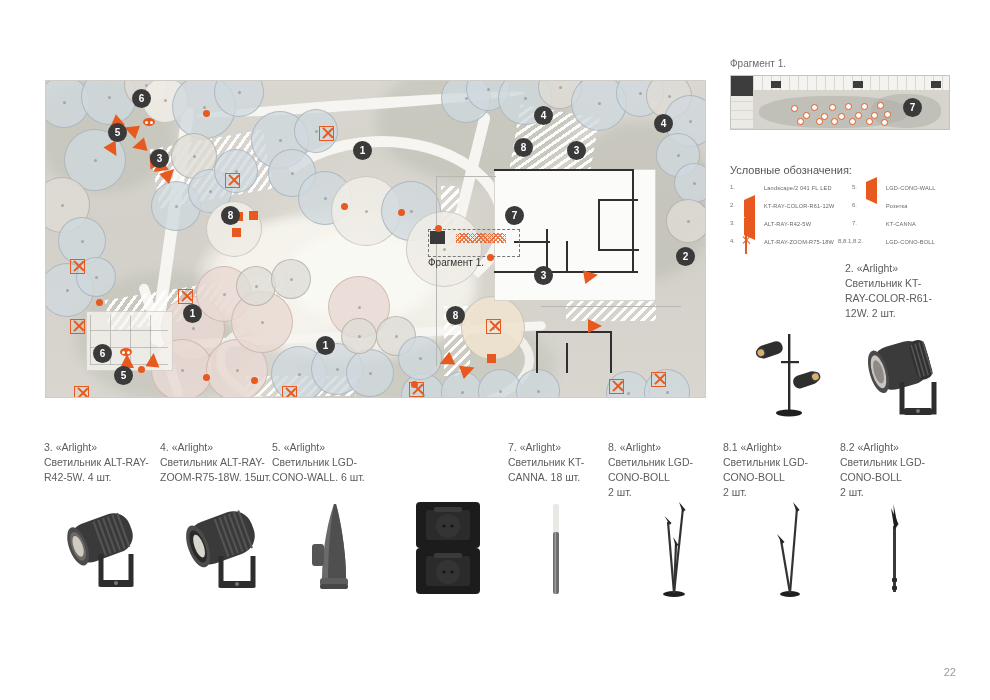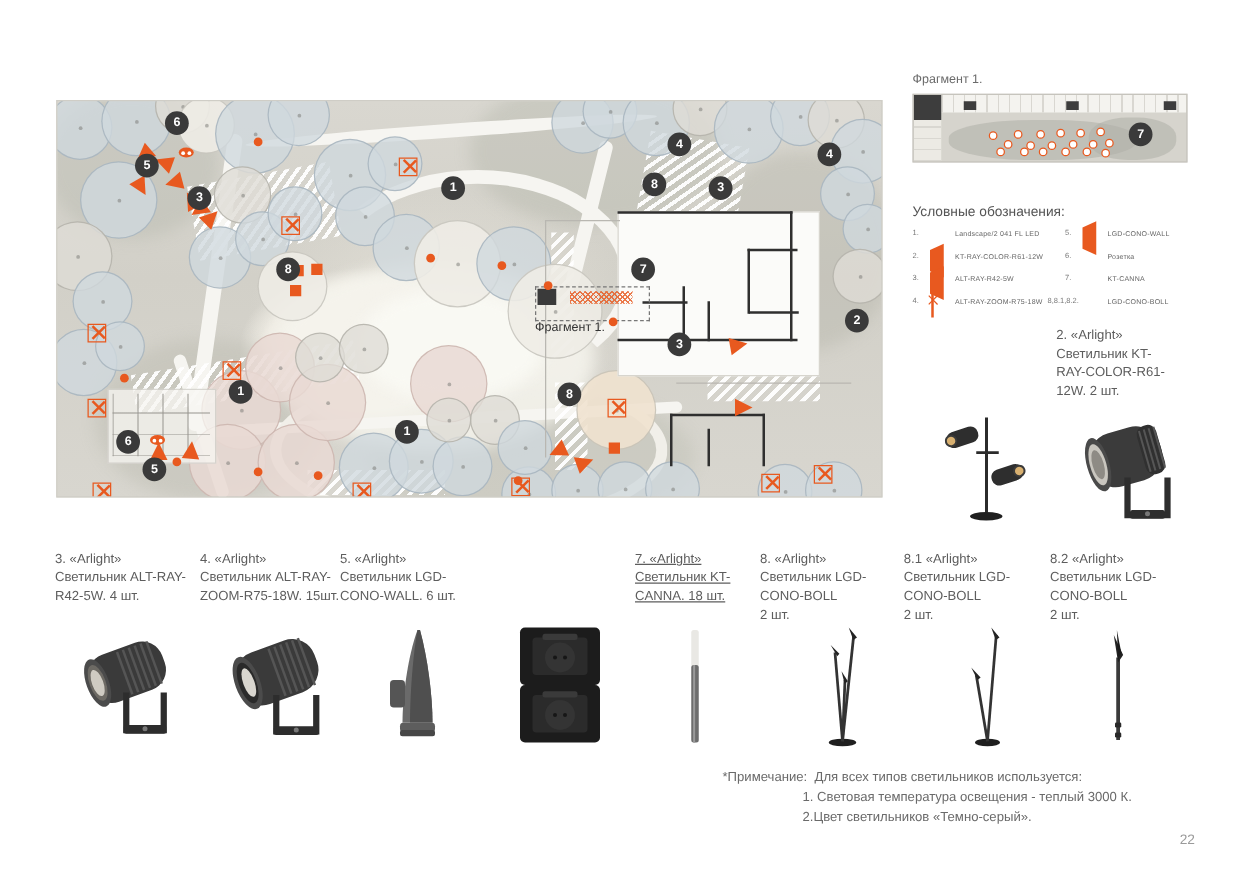--- a/index.html
+++ b/index.html
@@ -429,21 +429,21 @@
   <div class="card-txt" style="left:160px;top:440px;width:120px;">
     <div>4. «Arlight»</div>
     <div>Светильник ALT-RAY-</div>
     <div>ZOOM-R75-18W. 15шт.</div>
   </div>
   <div class="card-txt" style="left:272px;top:440px;width:110px;">
     <div>5. «Arlight»</div>
     <div>Светильник LGD-</div>
     <div>CONO-WALL. 6 шт.</div>
   </div>
-  <div class="card-txt" style="left:508px;top:440px;width:100px;text-decoration:underline;">
+  <div class="card-txt" style="left:508px;top:440px;width:100px;">
     <div>7. «Arlight»</div>
     <div>Светильник KT-</div>
     <div>CANNA. 18 шт.</div>
   </div>
   <div class="card-txt" style="left:608px;top:440px;width:100px;">
     <div>8. «Arlight»</div>
     <div>Светильник LGD-</div>
     <div>CONO-BOLL</div>
     <div>2 шт.</div>
   </div>
@@ -564,20 +564,15 @@
   <div class="prod" style="left:880px;top:500px;">
     <svg width="30" height="98" viewBox="0 0 30 98">
       <rect x="13" y="26" width="3" height="66" fill="#3a3a3a"></rect>
       <rect x="12" y="78" width="5" height="4" rx="1" fill="#2a2a2a"></rect>
       <rect x="12" y="86" width="5" height="4" rx="1" fill="#2a2a2a"></rect>
       <path d="M14.5 30 L11 8 L18.5 24 Z" fill="#232323"></path>
       <path d="M14.5 28 L13.5 4 L17 22 Z" fill="#1b1b1b"></path>
     </svg>
   </div>
 
-  <div class="note">
-    <div><span>*Примечание:</span>&nbsp; <span>Для всех типов светильников используется:</span></div>
-    <span class="ind">1. Световая температура освещения - теплый 3000 К.</span>
-    <span class="ind">2.Цвет светильников «Темно-серый».</span>
-  </div>
 
   <div class="pageno">22</div>
 </div>
 
 </body></html>

